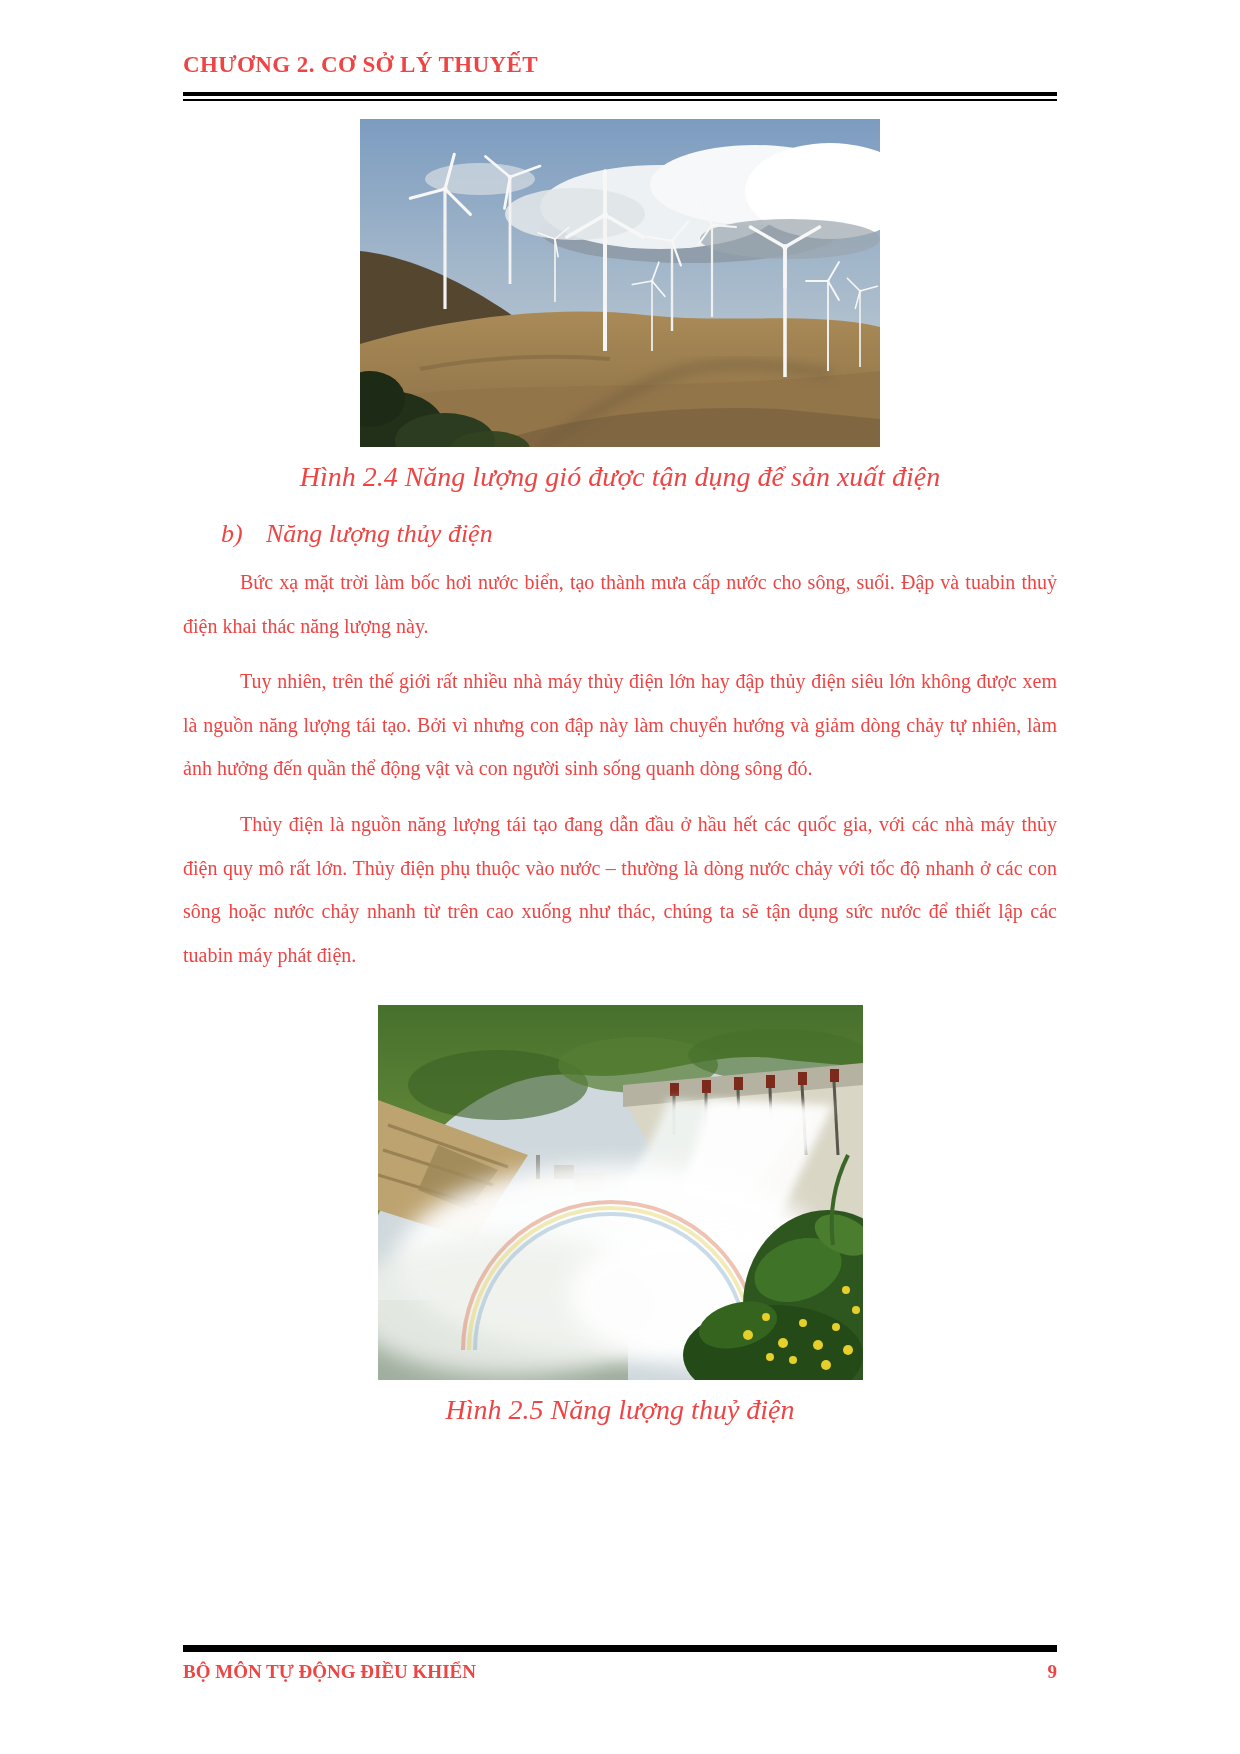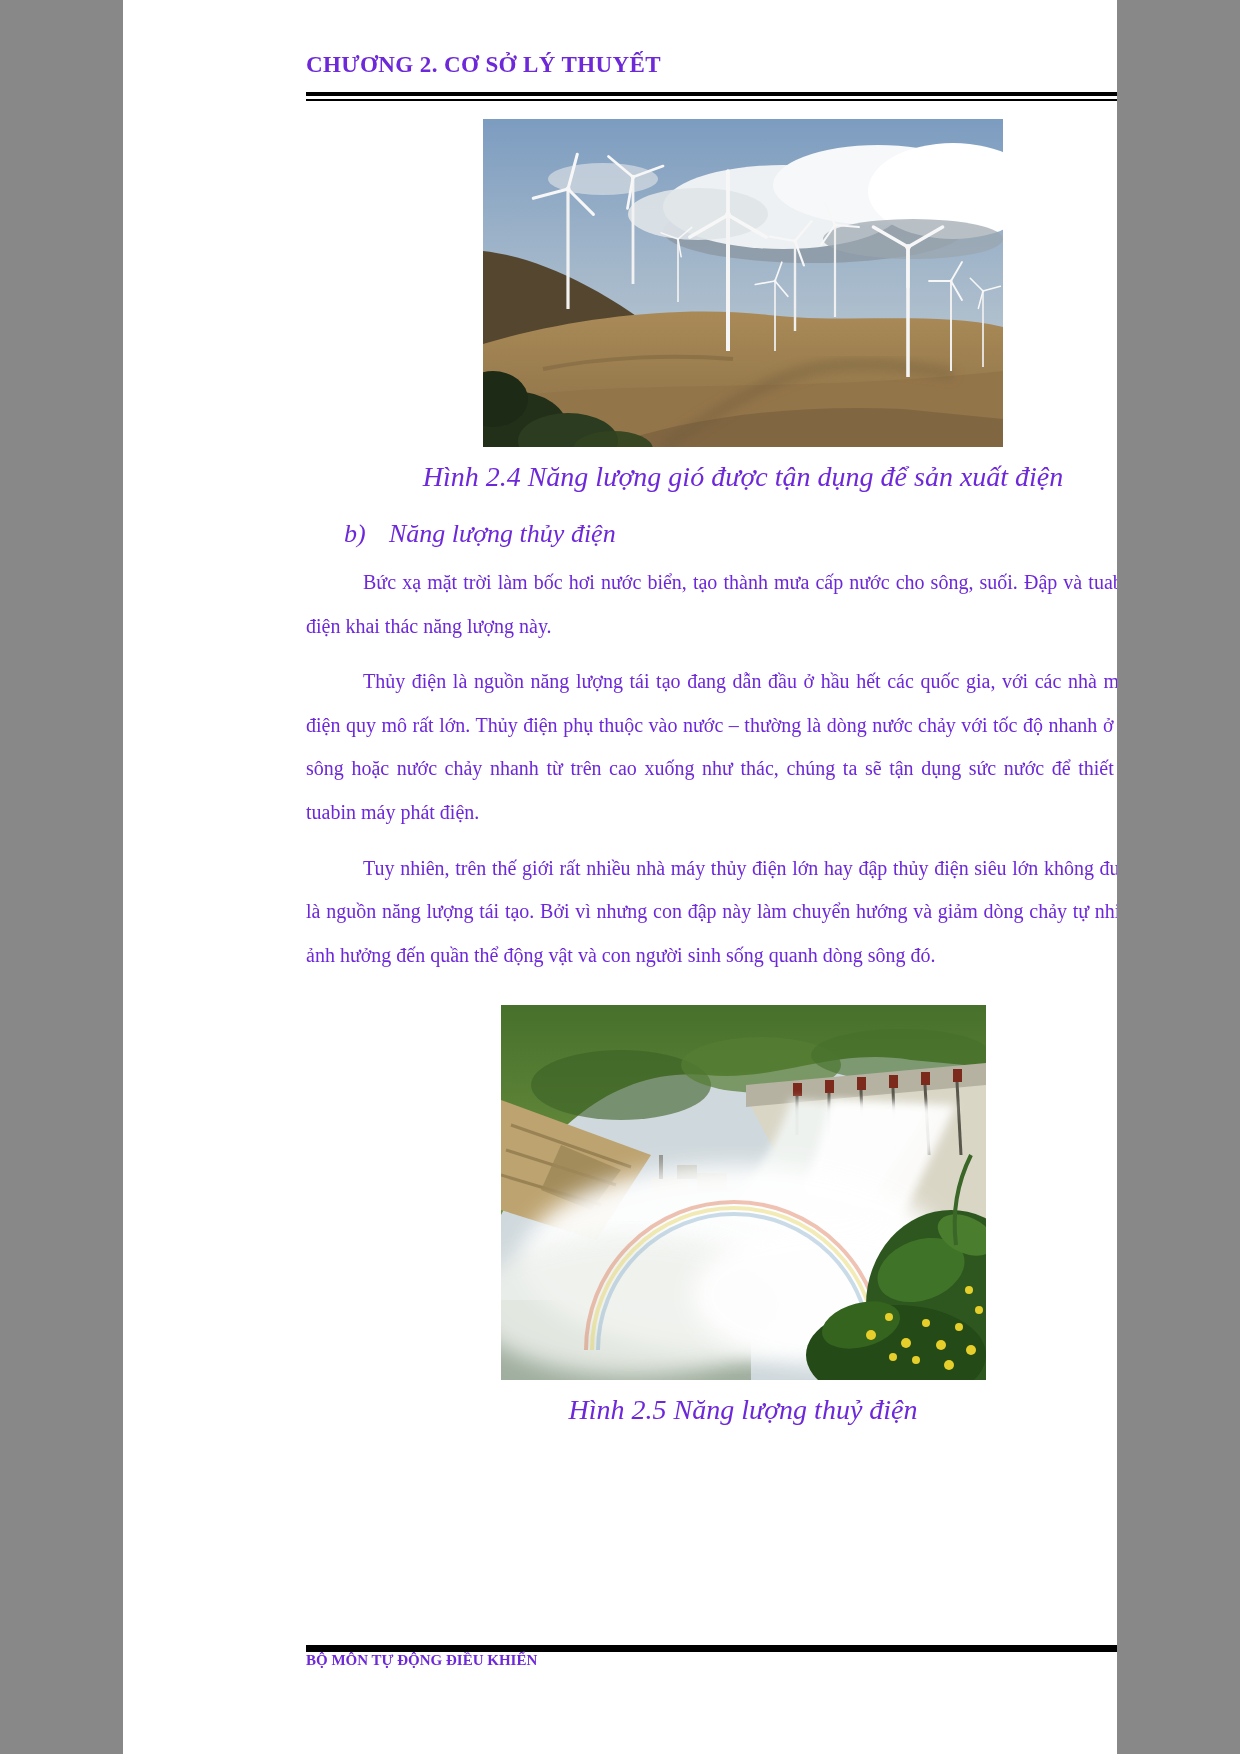--- a/index.html
+++ b/index.html
@@ -1,23 +1,23 @@
 <!DOCTYPE html>
 <html><head>
 <meta charset="utf-8">
 <style>
   * { margin: 0; padding: 0; box-sizing: border-box; }
   html, body { background: #888; }
   .page {
     position: relative;
-    width: 994px;
+    width: 1240px;
     height: 1754px;
     background: #ffffff;
     font-family: "Liberation Serif", serif;
-    color: #6d28d9;
+    color: #ef4444;
     margin: 0 auto;
     overflow: hidden;
   }
   .content {
     position: absolute;
     left: 183px;
     top: 52px;
     width: 874px;
   }
   .chapter-title {
@@ -59,21 +59,22 @@
     position: absolute;
     left: 183px;
     width: 874px;
     top: 1645px;
   }
   .footer-rule { height: 7px; background: #000; }
   .footer-row {
     display: flex;
     justify-content: space-between;
     align-items: baseline;
-    font-size: 15px;
+    margin-top: 9px;
+    font-size: 19px;
     font-weight: bold;
   }
 </style>
 </head>
 <body>
 
 <div class="page">
 
   <div class="content">
 
@@ -148,22 +149,22 @@
         <ellipse cx="130" cy="330" rx="40" ry="18" fill="#31421f" opacity="0.9"></ellipse>
       </svg>
       <div class="caption">Hình 2.4 Năng lượng gió được tận dụng để sản xuất điện</div>
     </div>
 
     <div class="section-heading">
       <span class="label">b)</span><span>Năng lượng thủy điện</span>
     </div>
 
     <p class="body-paragraph">Bức xạ mặt trời làm bốc hơi nước biển, tạo thành mưa cấp nước cho sông, suối. Đập và tuabin thuỷ điện khai thác năng lượng này.</p>
+    <p class="body-paragraph">Tuy nhiên, trên thế giới rất nhiều nhà máy thủy điện lớn hay đập thủy điện siêu lớn không được xem là nguồn năng lượng tái tạo. Bởi vì nhưng con đập này làm chuyển hướng và giảm dòng chảy tự nhiên, làm ảnh hưởng đến quần thể động vật và con người sinh sống quanh dòng sông đó.</p>
     <p class="body-paragraph">Thủy điện là nguồn năng lượng tái tạo đang dẫn đầu ở hầu hết các quốc gia, với các nhà máy thủy điện quy mô rất lớn. Thủy điện phụ thuộc vào nước – thường là dòng nước chảy với tốc độ nhanh ở các con sông hoặc nước chảy nhanh từ trên cao xuống như thác, chúng ta sẽ tận dụng sức nước để thiết lập các tuabin máy phát điện.</p>
-    <p class="body-paragraph">Tuy nhiên, trên thế giới rất nhiều nhà máy thủy điện lớn hay đập thủy điện siêu lớn không được xem là nguồn năng lượng tái tạo. Bởi vì nhưng con đập này làm chuyển hướng và giảm dòng chảy tự nhiên, làm ảnh hưởng đến quần thể động vật và con người sinh sống quanh dòng sông đó.</p>
 
     <div class="figure figure-2">
       <svg width="485" height="375" viewBox="0 0 485 375" role="img">
         <defs>
           <linearGradient id="greenhill" x1="0" y1="0" x2="0" y2="1">
             <stop offset="0" stop-color="#47702c"></stop>
             <stop offset="1" stop-color="#6f9440"></stop>
           </linearGradient>
           <filter id="mist">
               <feGaussianBlur stdDeviation="11"></feGaussianBlur>

